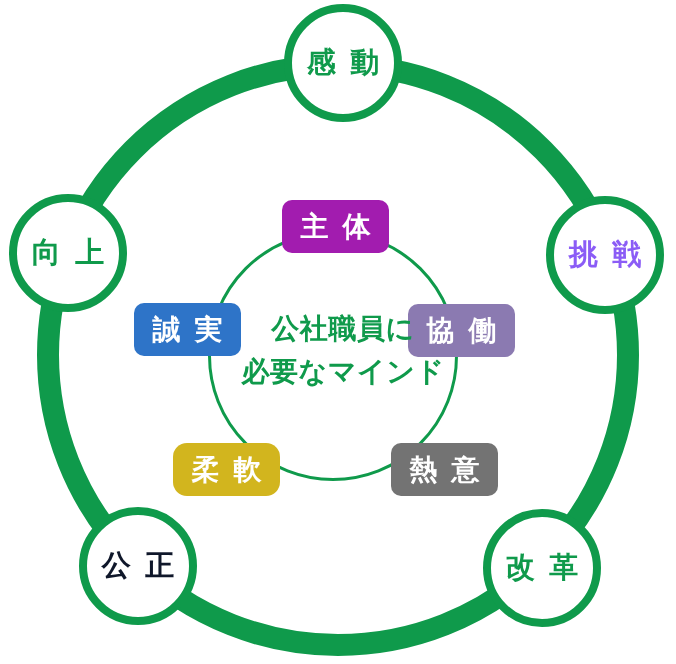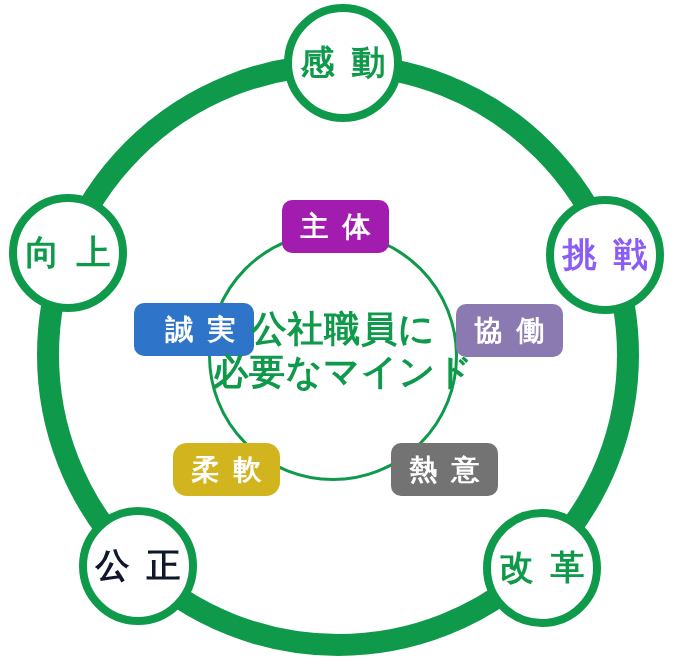--- a/index.html
+++ b/index.html
@@ -34,21 +34,21 @@
     background: #ffffff;
     border: 8px solid #0f9a4b;
     border-radius: 50%;
     z-index: 2;
     display: flex;
     align-items: center;
     justify-content: center;
   }
   .node span {
     color: #0f9a4b;
-    font-size: 34px;
+    font-size: 29px;
     font-weight: 700;
     letter-spacing: 0.5em;
     padding-left: 0.5em;
     white-space: nowrap;
   }
   .n-kando  { left: 284px; top: 4px;   }
   .n-kojo   { left: 9px;   top: 194px; }
   .n-chosen { left: 546px; top: 196px; }
   .n-kosei  { left: 79px;  top: 507px; }
   .n-kaikaku{ left: 483px; top: 509px; }
@@ -78,34 +78,34 @@
   .badge span {
     color: #ffffff;
     font-size: 28px;
     font-weight: 700;
     letter-spacing: 0.5em;
     padding-left: 0.5em;
     white-space: nowrap;
   }
   .b-shutai { left: 282px; top: 200px; background: #d5696d; }
   .b-seijitsu{ left: 134px; top: 303px; background: #2e74c8; }
-  .b-kyodo  { left: 456px; top: 304px; background: #8b7ab1; }
+  .b-kyodo  { left: 408px; top: 304px; background: #8b7ab1; }
   .b-junan  { left: 173px; top: 443px; background: #d2b51e; border-radius: 14px; }
   .b-netsui { left: 391px; top: 443px; background: #de8051; }
 
   
   .center-text {
     position: absolute;
     left: 163px;
     top: 307px;
     width: 360px;
     z-index: 5;
     text-align: center;
     color: #0f9a4b;
-    font-size: 36px;
+    font-size: 28px;
     font-weight: 700;
     line-height: 43px;
     letter-spacing: 0.02em;
   }
 </style>
 </head>
 <body>
 
 <div class="stage">
 
@@ -130,21 +130,21 @@
   <div class="node n-kaikaku" style="border-color: rgb(15, 154, 75); text-align: center;">
     <span style="color: rgb(15, 154, 75);">改革</span>
   </div>
 
   <div class="inner-circle" style="border-color: rgb(15, 154, 75);"></div>
 
   <div class="badge b-shutai" style="background-color: #a21caf;">
     <span>主体</span>
   </div>
 
-  <div class="badge b-seijitsu" style="background-color: rgb(46, 116, 200); padding-left: 13px;">
+  <div class="badge b-seijitsu" style="background-color: rgb(46, 116, 200);">
     <span>誠実</span>
   </div>
 
   <div class="badge b-kyodo" style="background-color: rgb(139, 122, 177);">
     <span>協働</span>
   </div>
 
   <div class="badge b-junan" style="background-color: rgb(210, 181, 30);">
     <span>柔軟</span>
   </div>

